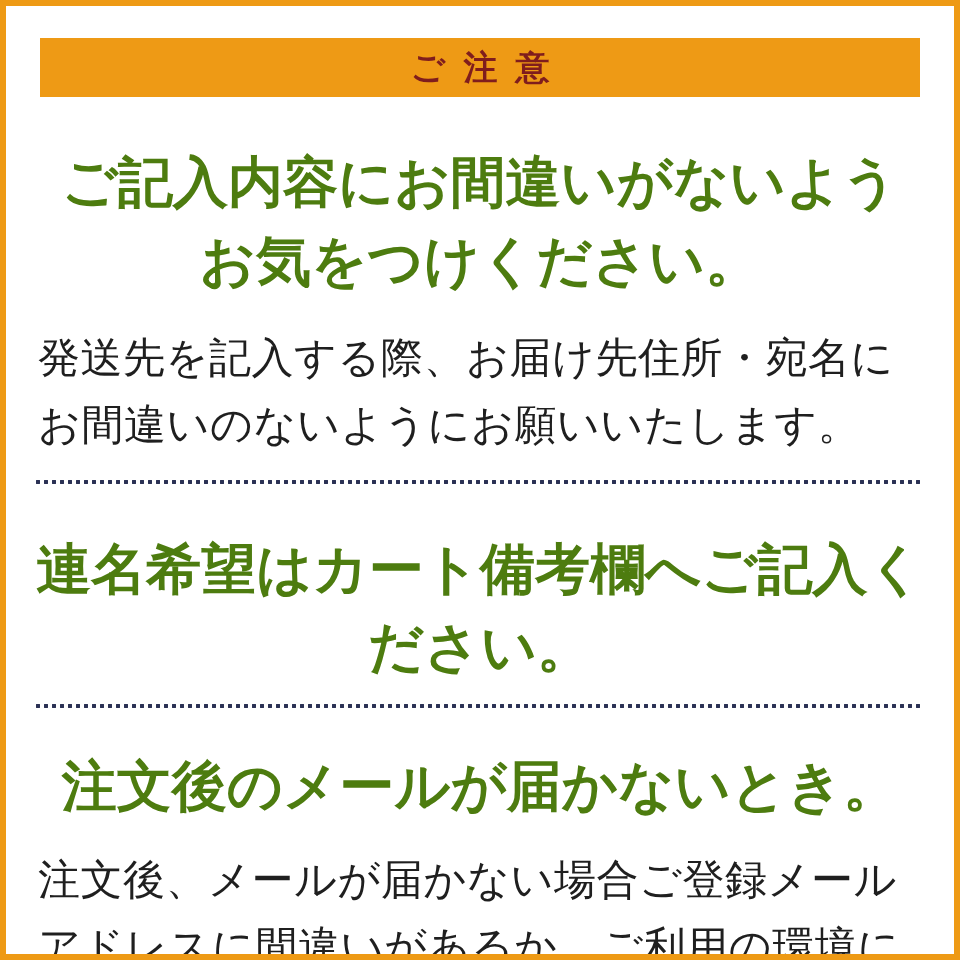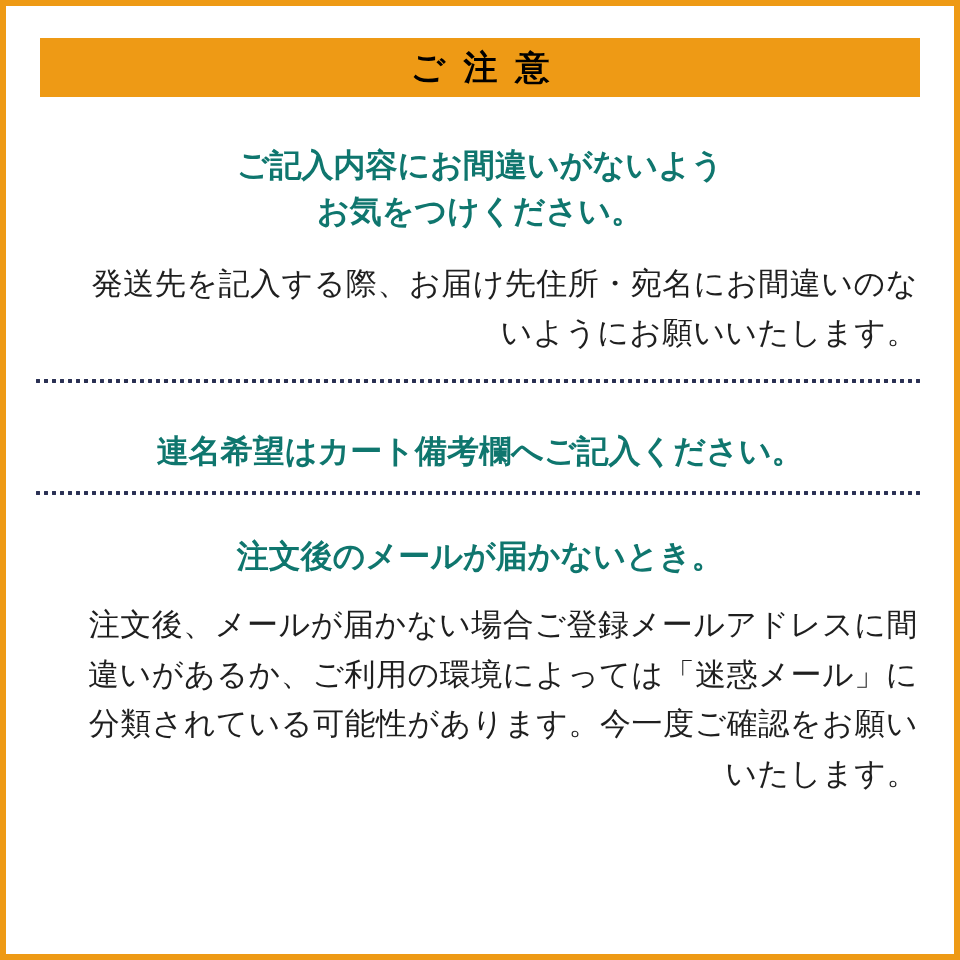--- a/index.html
+++ b/index.html
@@ -19,46 +19,46 @@
   }
   .header-bar {
     margin: 32px 34px 0 34px;
     height: 59px;
     background: #EE9A15;
     display: flex;
     align-items: center;
     justify-content: center;
   }
   .header-title {
-    color: #000000;
+    color: #7f1d1d;
     font-size: 34px;
     font-weight: bold;
     letter-spacing: 18px;
     padding-left: 18px; 
     white-space: nowrap;
   }
   .section-heading {
     margin-left: 20px;
     margin-right: 20px;
-    color: #0f766e;
-    font-size: 32px;
+    color: #4d7c0f;
+    font-size: 55px;
     font-weight: 800;
     line-height: 1.43;
     text-align: center;
     white-space: pre-line;
   }
   .h1 { margin-top: 46px; }
   .h2 { margin-top: 45px; }
   .h3 { margin-top: 38px; }
   .section-body {
-    margin: 24px 36px 0 54px;
+    margin: 24px 36px 0 32px;
     color: #1F1F1F;
-    font-size: 31px;
+    font-size: 42px;
     line-height: 1.6;
-    text-align: right;
+    text-align: left;
     letter-spacing: 0.5px;
   }
   .b3 { margin-top: 20px; }
   .divider {
     margin: 20px 34px 0 28px;
     height: 6px;
     background-image: radial-gradient(circle, #2B3154 2.1px, rgba(0,0,0,0) 2.5px);
     background-size: 8px 6px;
     background-repeat: repeat-x;
     background-position: left center;

